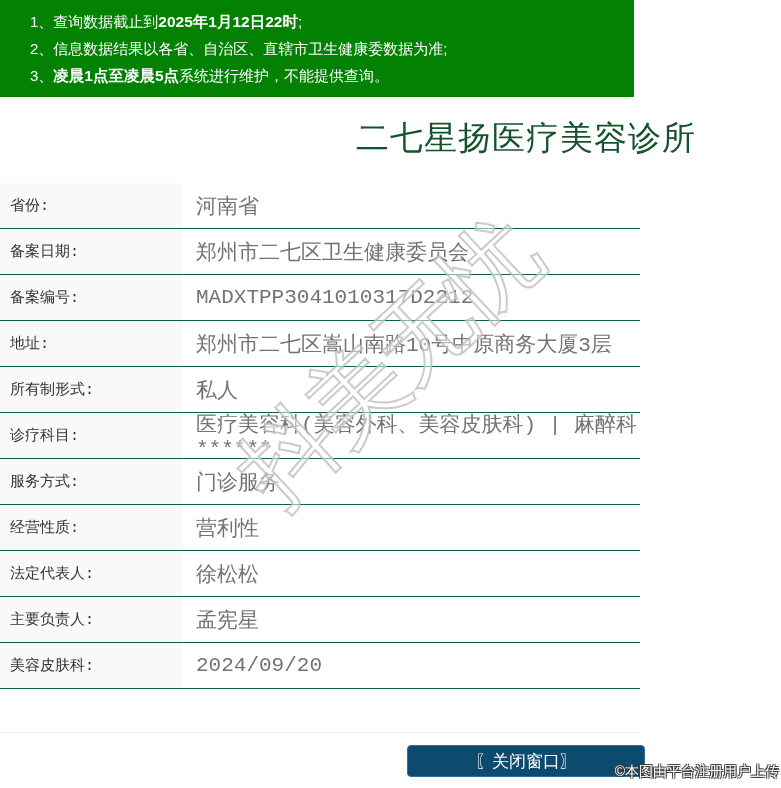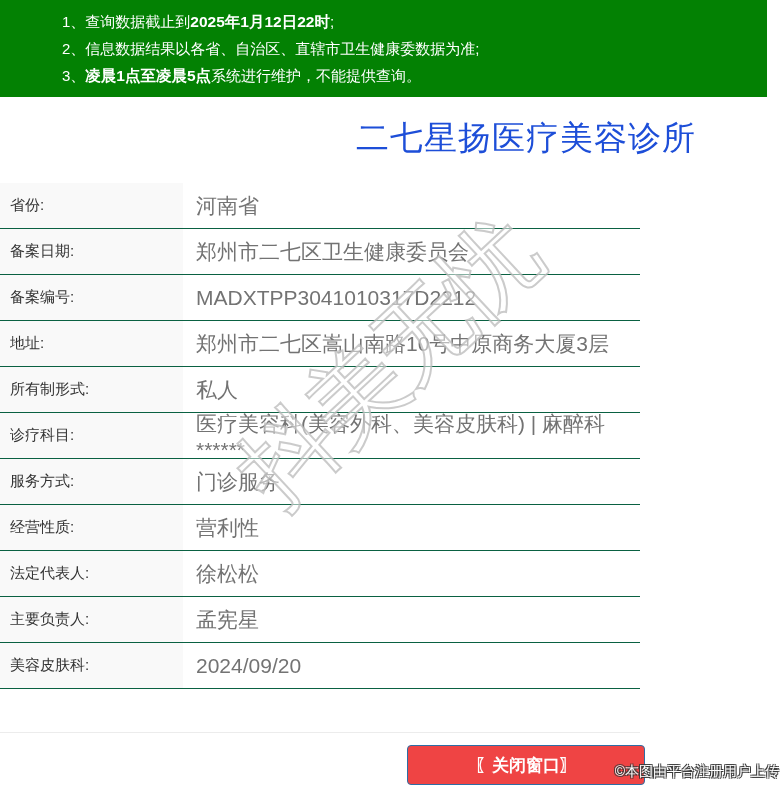--- a/index.html
+++ b/index.html
@@ -14,26 +14,26 @@
     width: 781px;
     height: 788px;
     overflow: hidden;
     background: #ffffff;
   }
 
   
   .notice-bar {
     position: absolute;
     top: 0; left: 0;
-    width: 767px;
+    width: 634px;
     height: 97px;
     background: #038103;
     color: #ffffff;
     box-sizing: border-box;
-    padding: 8px 10px 0 62px;
+    padding: 8px 10px 0 30px;
   }
   .notice-line {
     font-size: 15px;
     line-height: 27px;
     white-space: nowrap;
   }
   .notice-line .bold-part {
     font-weight: bold;
     font-size: 15.5px;
   }
@@ -42,29 +42,30 @@
   .page-title {
     position: absolute;
     top: 116px;
     left: 271px;
     width: 510px;
     margin: 0;
     text-align: center;
     font-size: 33px;
     font-weight: 400;
     letter-spacing: 1px;
-    color: #1d4ed8;
+    color: #14532d;
   }
 
   
   .records {
     position: absolute;
     top: 183px;
     left: 0;
     width: 640px;
+    font-family: Liberation Mono, monospace;
   }
   .record-row {
     display: flex;
     height: 45px;
     border-bottom: 1px solid #0a6142;
     background: #ffffff;
   }
   .record-row .cell-label {
     width: 183px;
     box-sizing: border-box;
@@ -103,30 +104,29 @@
     pointer-events: none;
     z-index: 5;
   }
 
   
   .close-button {
     position: absolute;
     left: 407px;
     top: 745px;
     width: 238px;
-    height: 40px;
-    background: #ef4444;
+    height: 32px;
+    background: #0c4a6e;
     border: 1px solid #2e6da4;
     border-radius: 4px;
     color: #ffffff;
     font-size: 17px;
     font-family: "Liberation Sans", sans-serif;
     cursor: pointer;
     z-index: 4;
-    font-weight: bold;
   }
   .copyright {
     position: absolute;
     right: 2px;
     top: 763px;
     font-size: 14px;
     font-weight: normal;
     color: #ffffff;
     text-shadow:
       -1px -1px 0 #3a3a3a,

